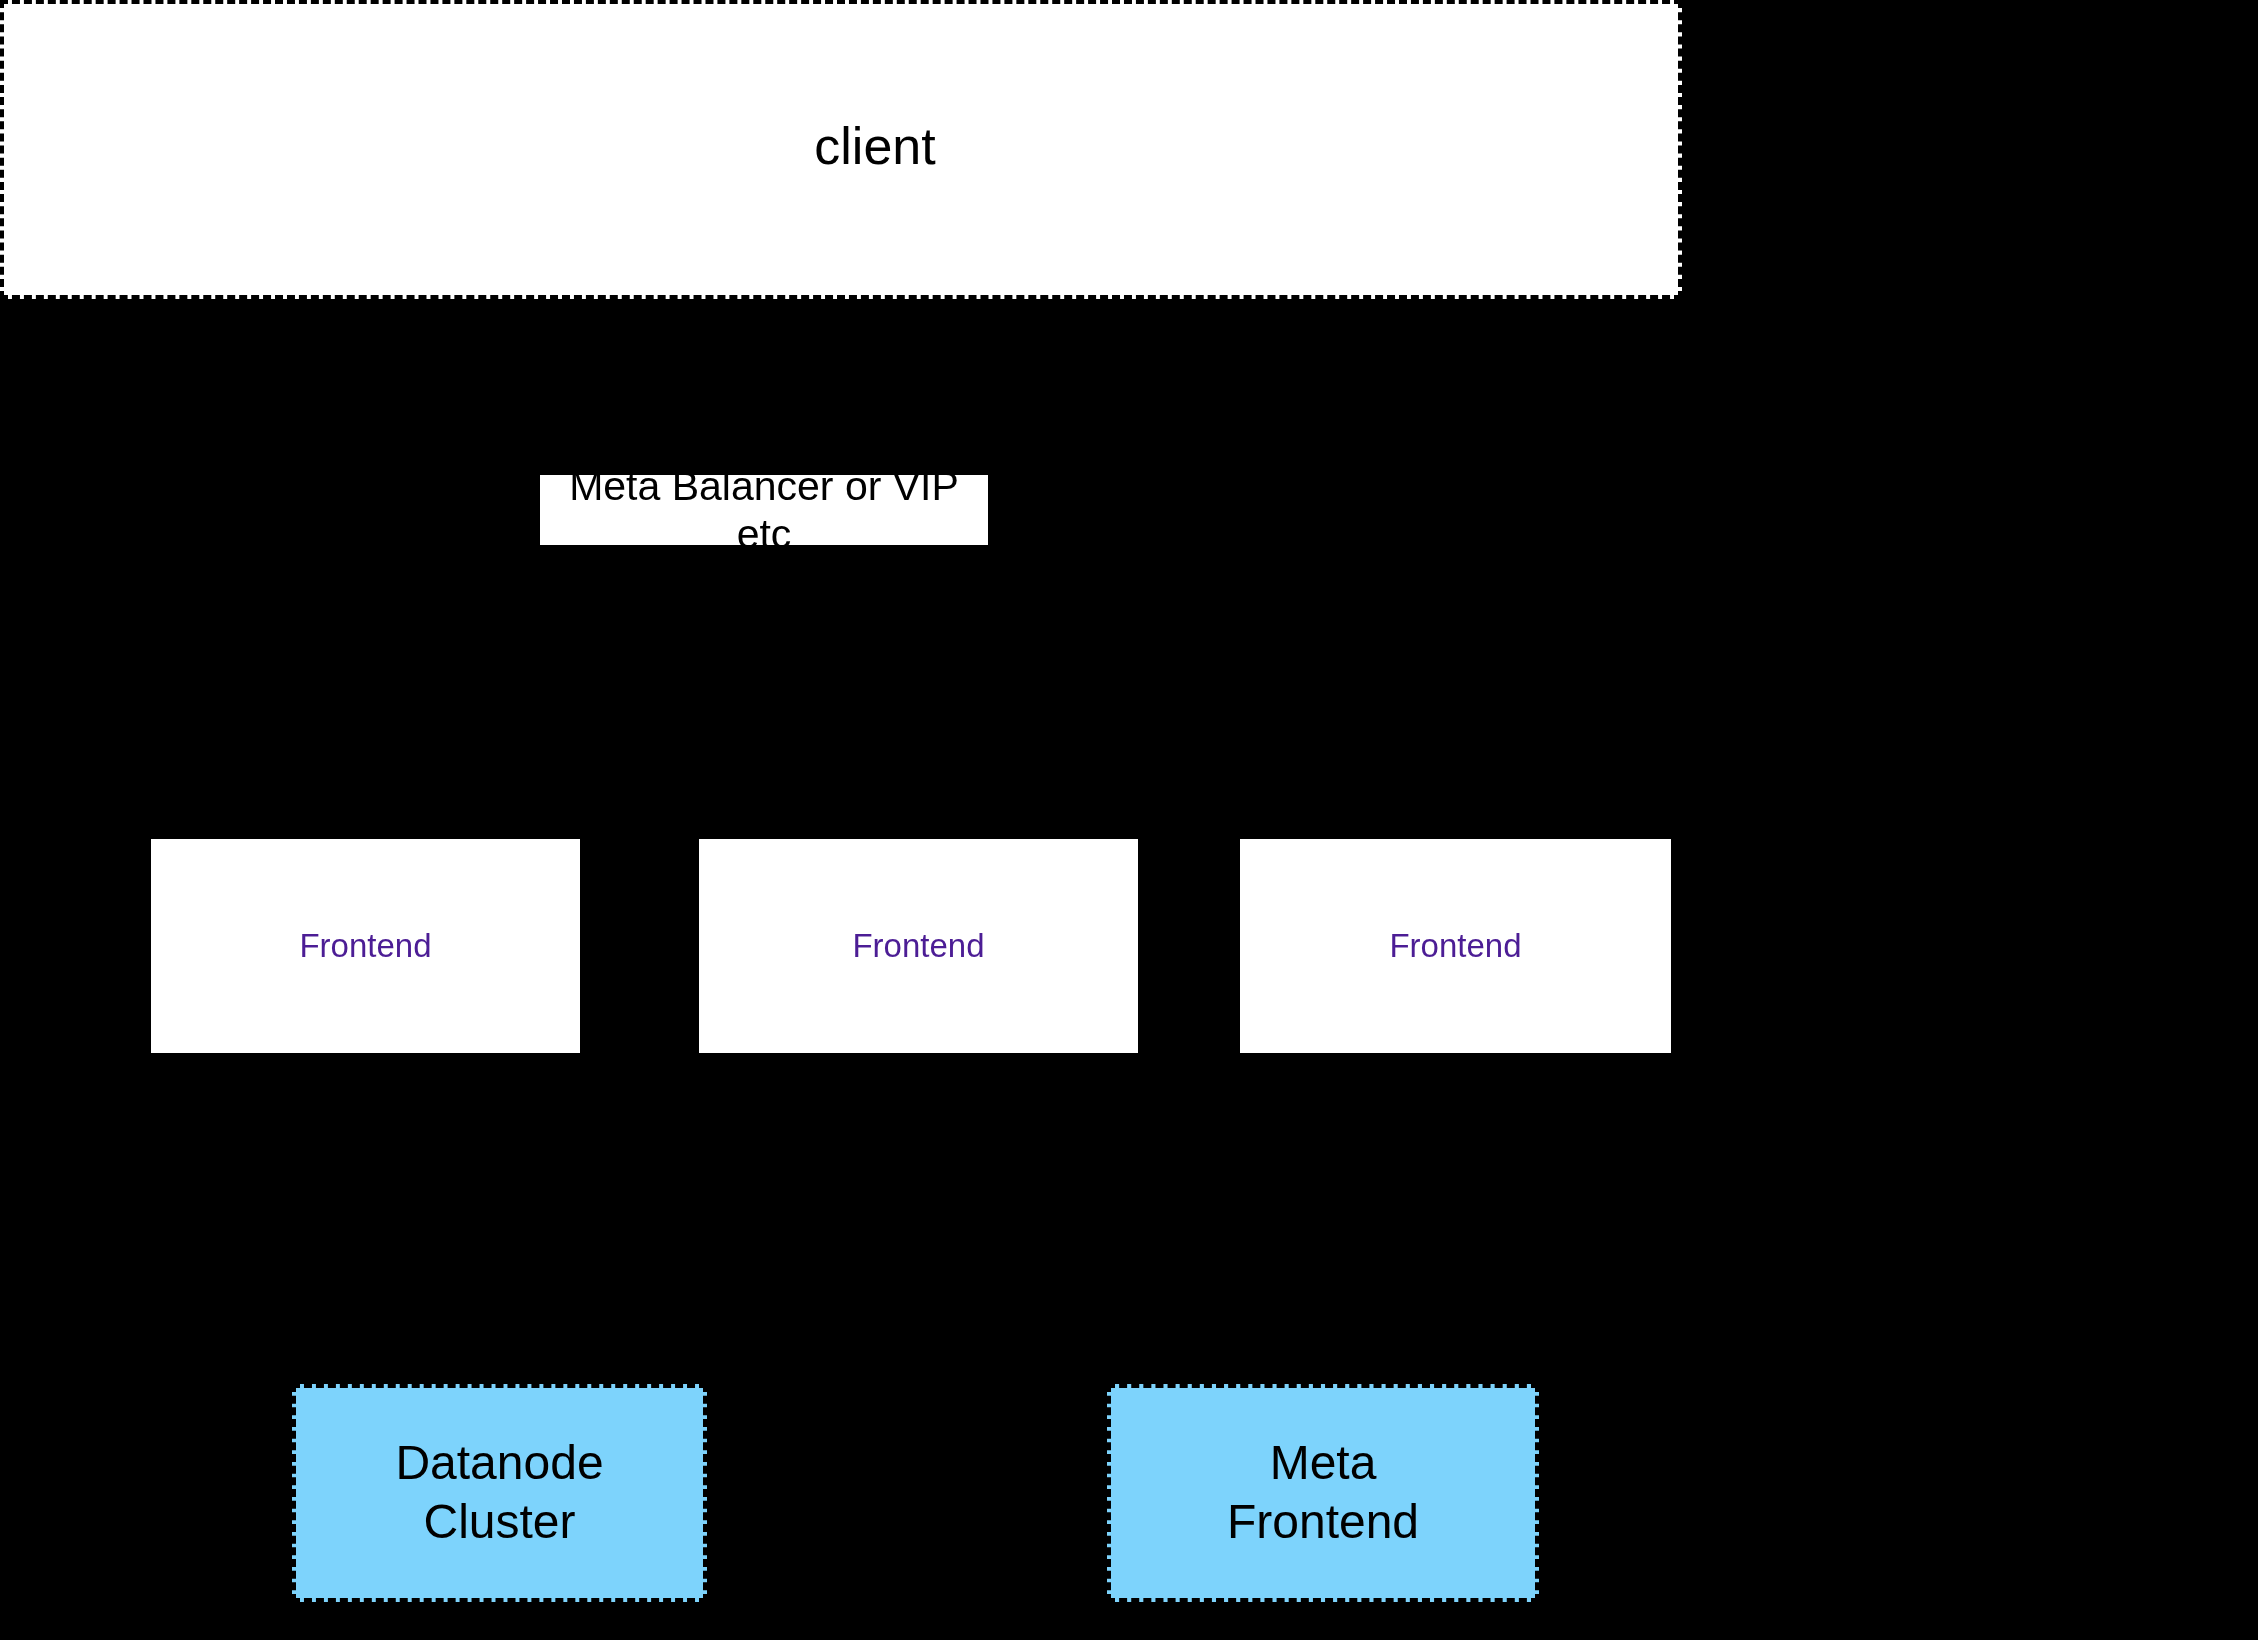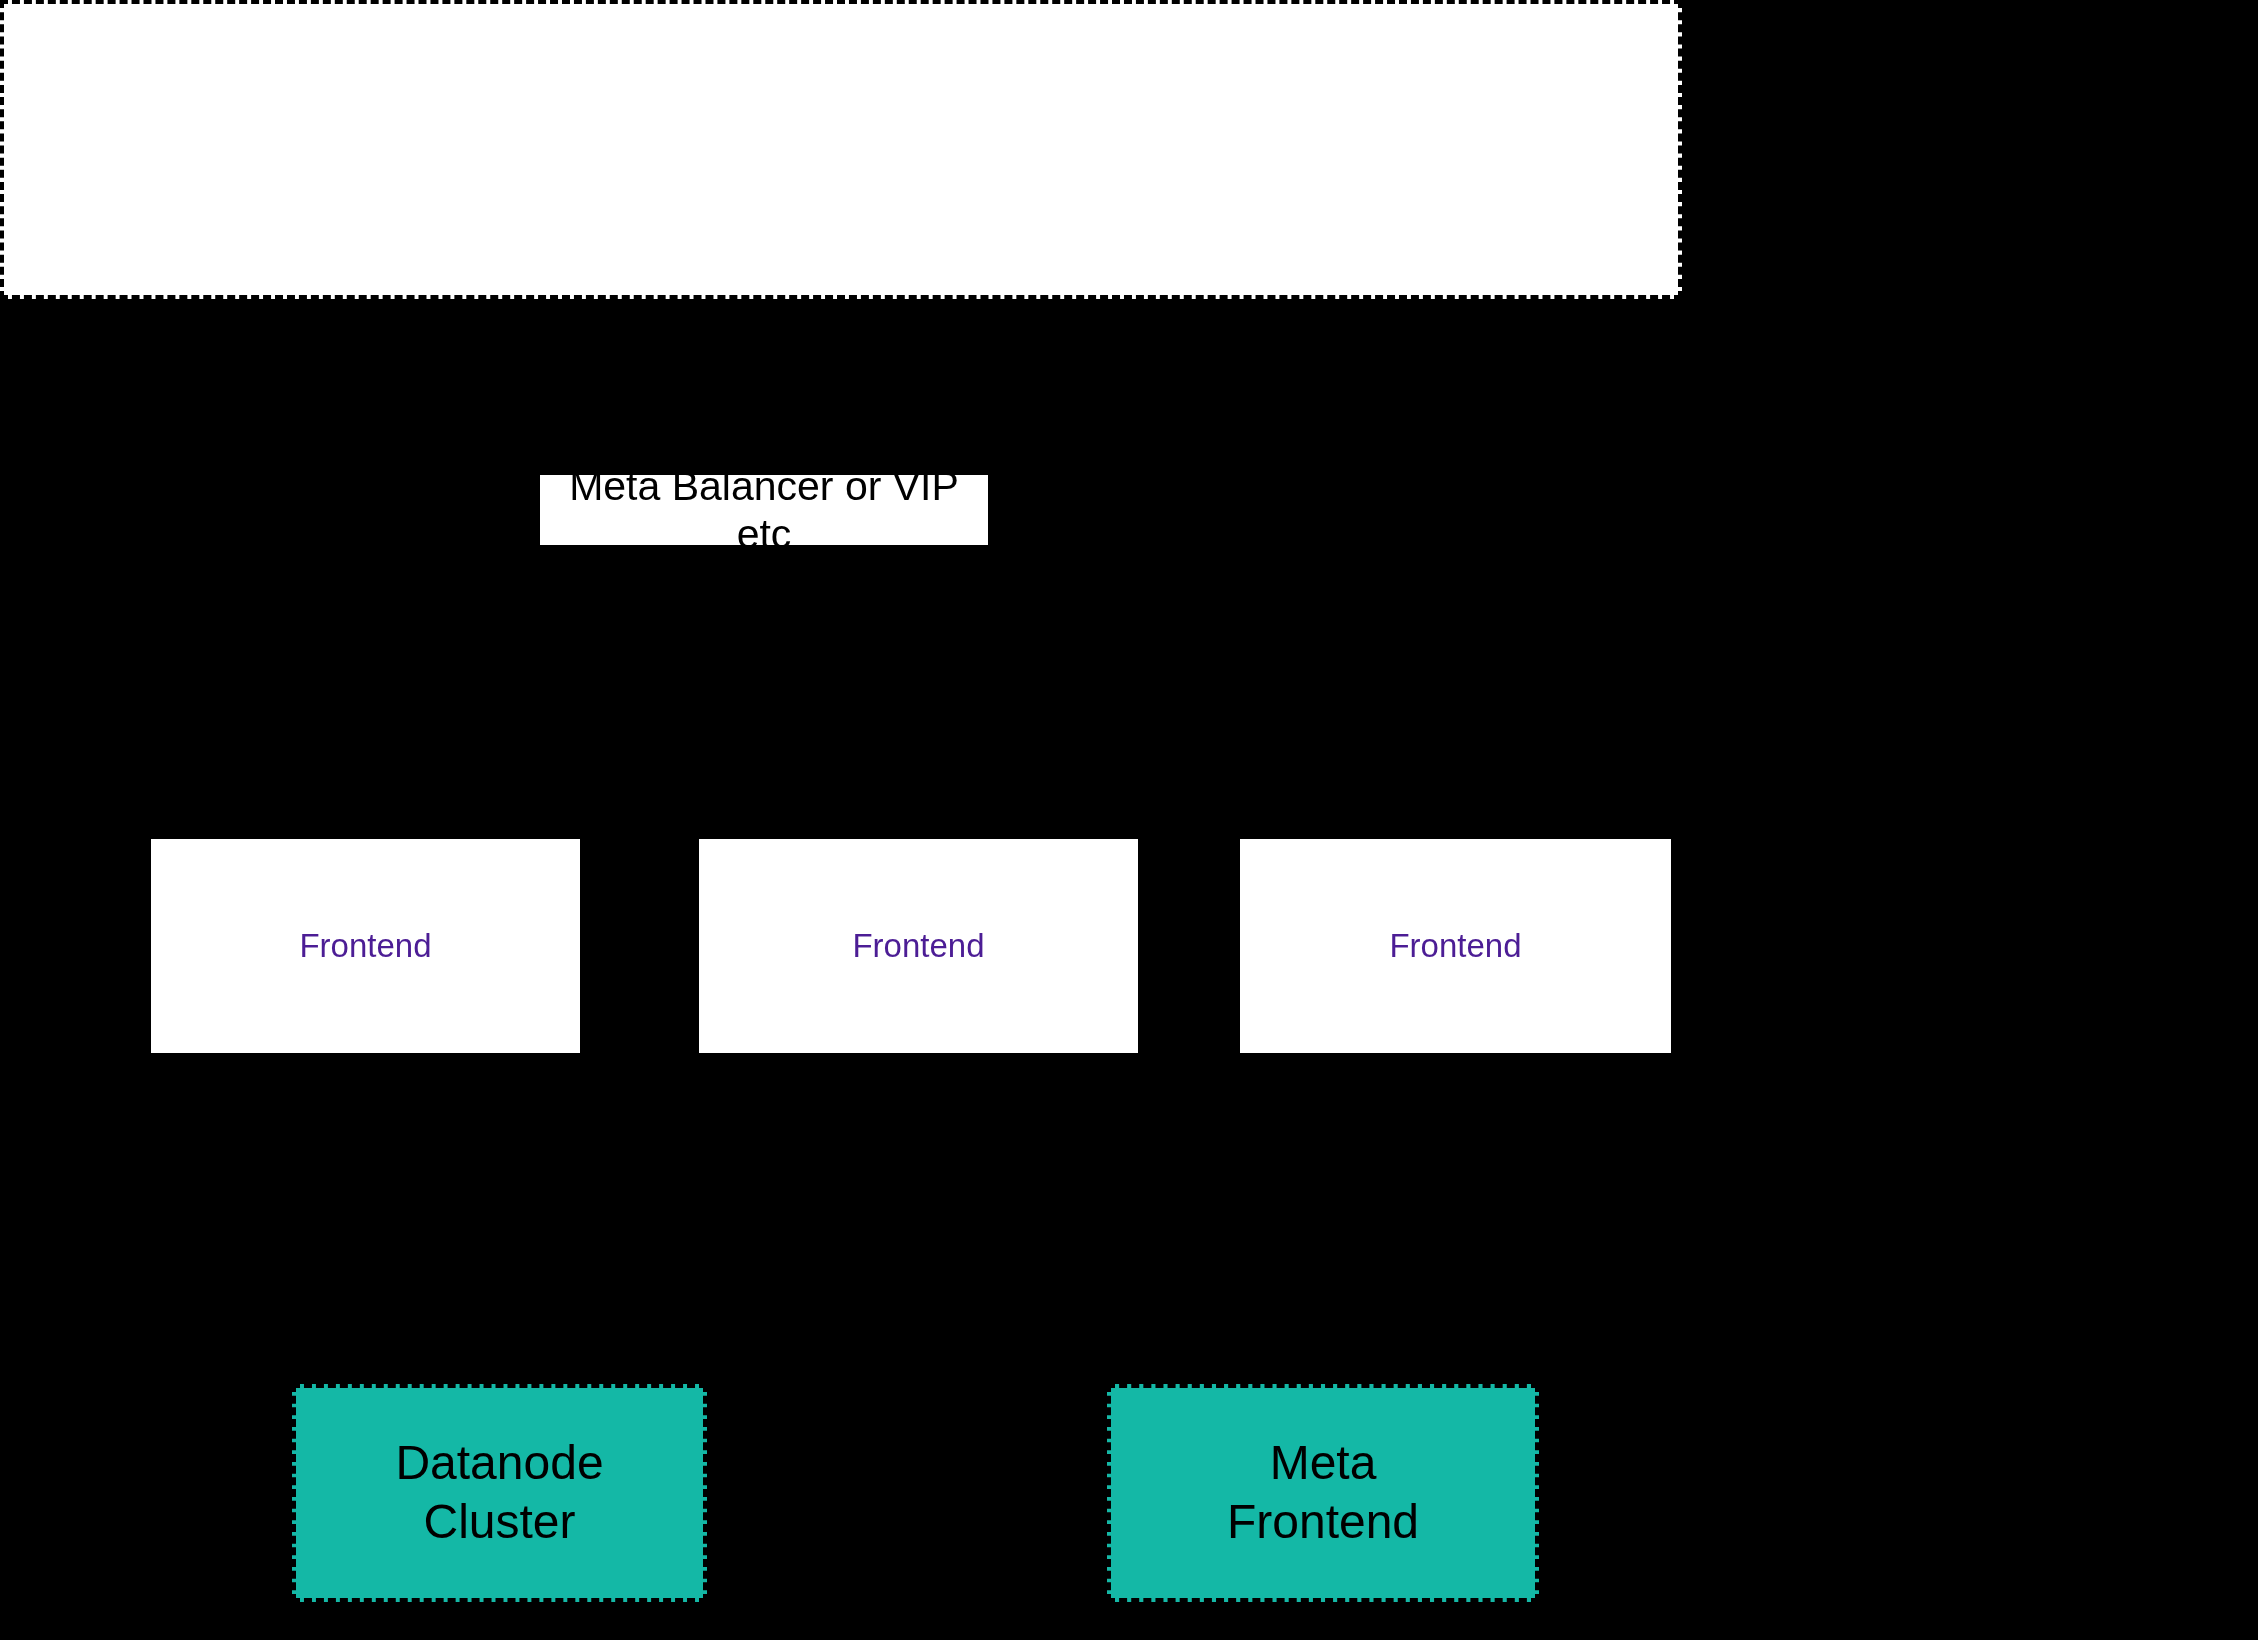--- a/index.html
+++ b/index.html
@@ -73,41 +73,42 @@
     height: 222px;
   }
   #node-frontend-1 { left: 147px;  width: 437px; }
   #node-frontend-2 { left: 695px;  width: 447px; }
   #node-frontend-3 { left: 1236px; width: 439px; }
 
   
   .cluster-box {
     position: absolute;
     box-sizing: border-box;
-    background: #14b8a6;
+    background: #7dd3fc;
     border: 4.5px dashed #000000;
     display: flex;
     align-items: center;
     justify-content: center;
     text-align: center;
     color: #000000;
     font-size: 48px;
     line-height: 1.22;
     white-space: pre-line;
     top: 1384px;
     height: 218px;
   }
   #node-datanode-cluster { left: 292px;  width: 415px; }
   #node-meta-cluster     { left: 1107px; width: 432px; }
 </style>
 </head>
 <body>
 
 <div id="canvas">
 
+  <div class="node" id="node-client">client</div>
 
   <div class="node" id="node-lb">Meta Balancer or VIP etc</div>
 
   <div id="node-frontend-cluster"></div>
 
   <div class="frontend-box" id="node-frontend-1">Frontend</div>
 
   <div class="frontend-box" id="node-frontend-2">Frontend</div>
 
   <div class="frontend-box" id="node-frontend-3">Frontend</div>

